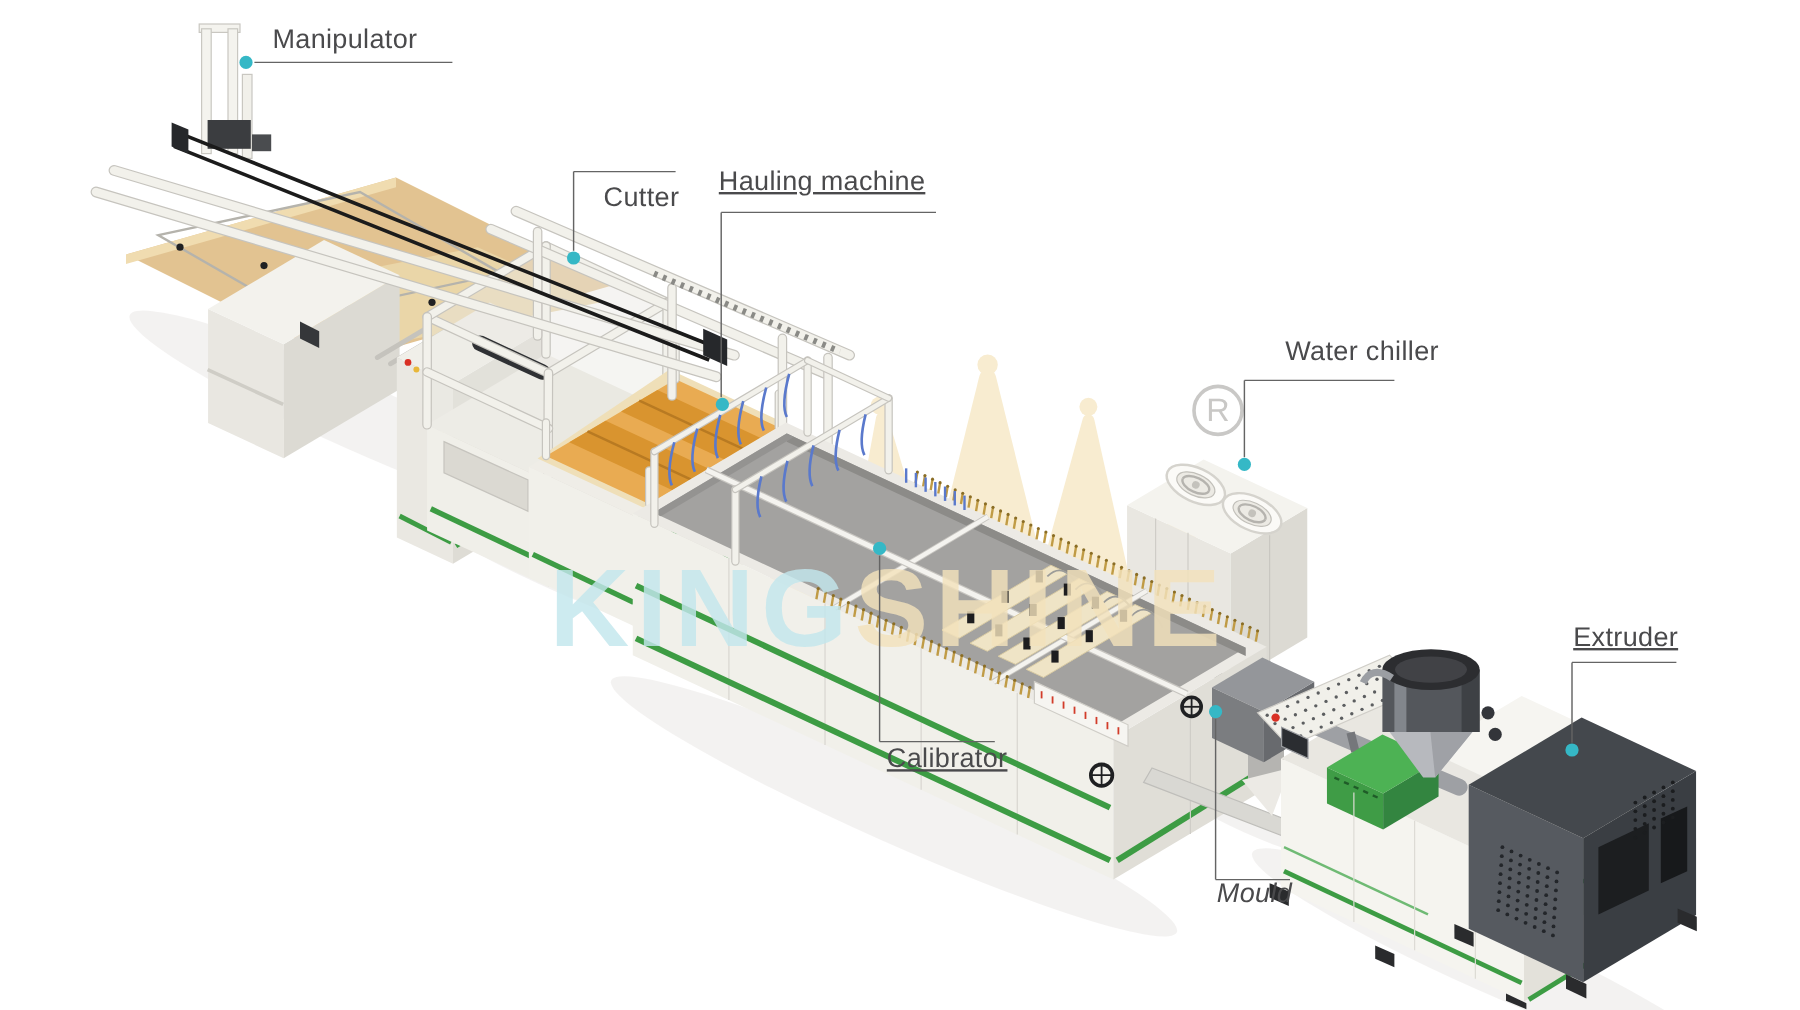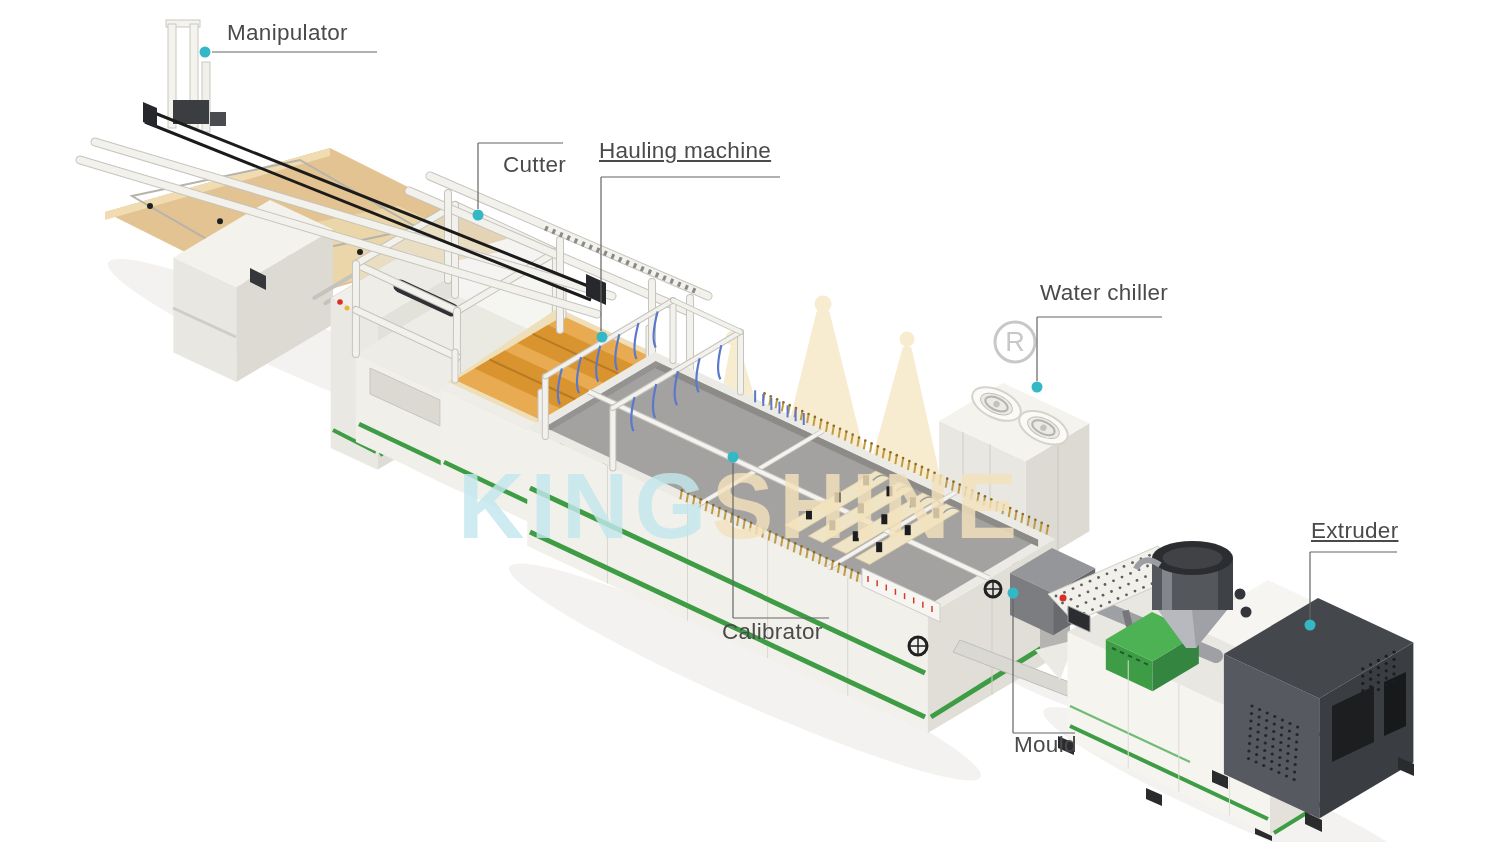--- a/index.html
+++ b/index.html
@@ -665,17 +665,17 @@
           <line x1="1310" y1="552" x2="1397" y2="552" stroke="#646464" stroke-width="1.2" stroke-linecap="butt"></line>
           <line x1="1310" y1="552" x2="1310" y2="619" stroke="#646464" stroke-width="1.2" stroke-linecap="butt"></line>
           <circle cx="1310" cy="625" r="5.5" fill="#35b8c6"></circle>
         </g>
       </g>
   </svg>
 
   <div class="mlabel" style="left:227px;top:22px;">Manipulator</div>
   <div class="mlabel" style="left:503px;top:114px;margin-top:40px;">Cutter</div>
   <div class="mlabel" style="left:599px;top:140px;text-decoration:underline;">Hauling machine</div>
-  <div class="mlabel" style="left:1040px;top:282px;">Water chiller</div>
-  <div class="mlabel" style="left:722px;top:621px;">Calibrator</div>
-  <div class="mlabel" style="left:1014px;top:734px;">Mould</div>
+  <div class="mlabel" style="left:1071px;top:282px;">Water chiller</div>
+  <div class="mlabel" style="left:739px;top:621px;text-decoration:underline;">Calibrator</div>
+  <div class="mlabel" style="left:1014px;top:734px;font-style:italic;">Mould</div>
   <div class="mlabel" style="left:1311px;top:520px;text-decoration:underline;">Extruder</div>
 </div>
 
 </body></html>

